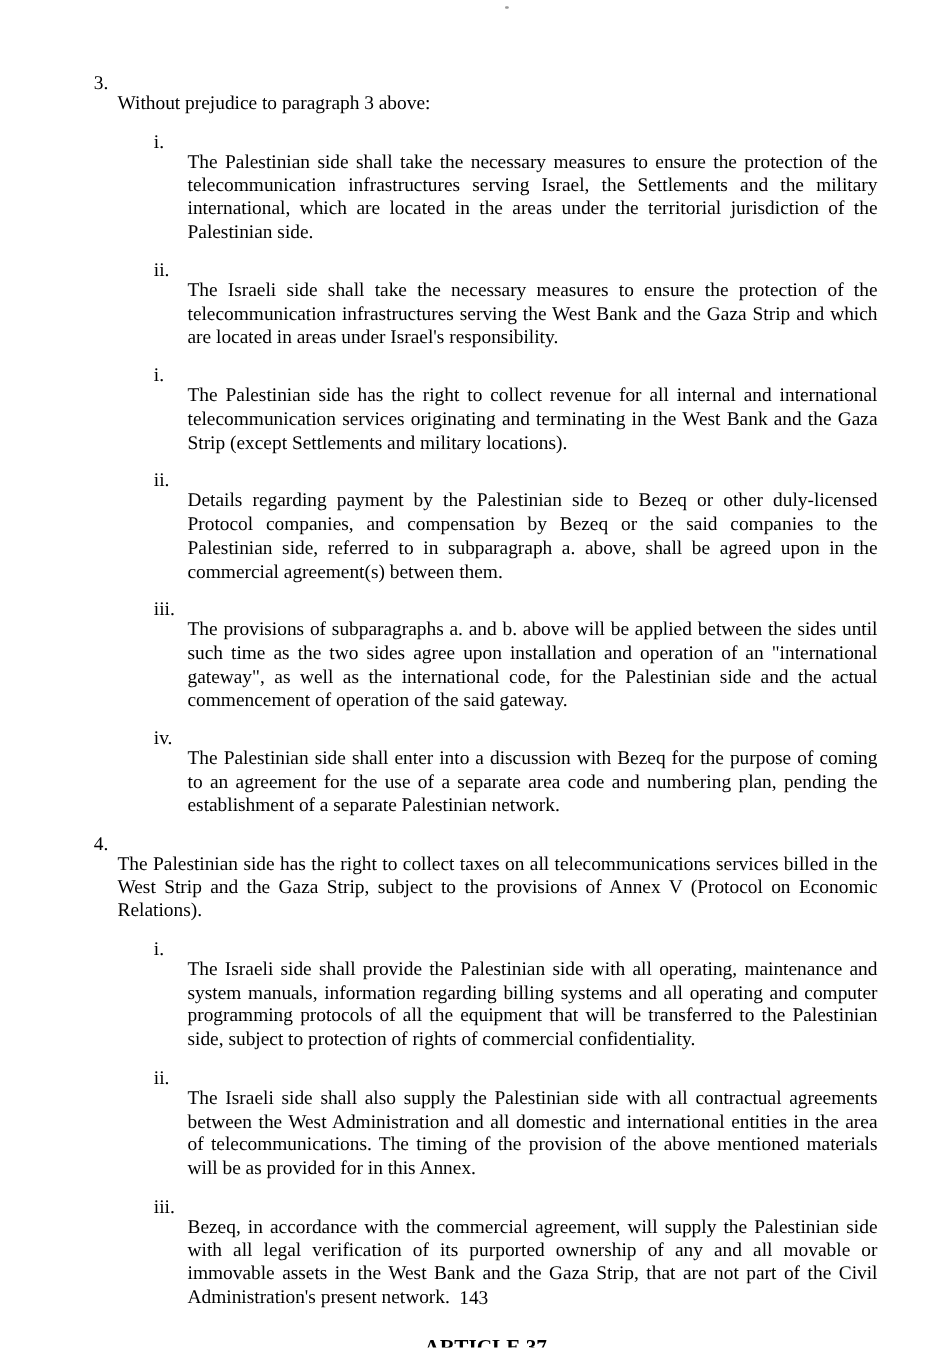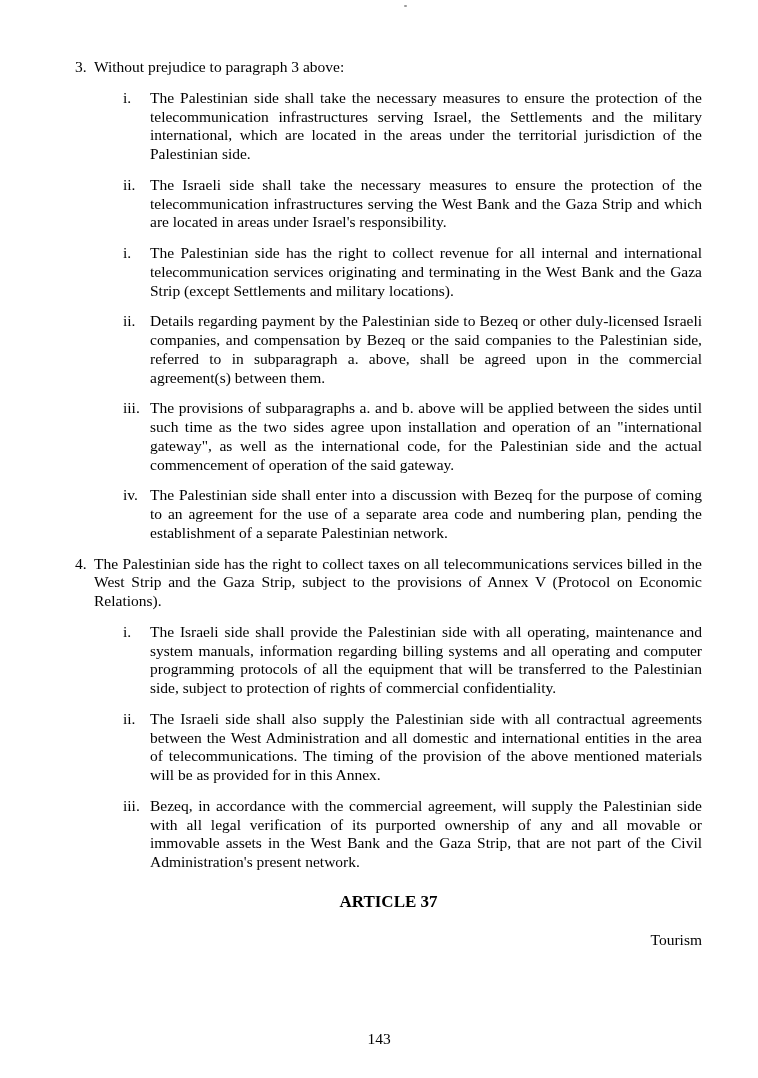--- a/index.html
+++ b/index.html
@@ -36,20 +36,21 @@
   }
   .block .lbl {
     flex: 0 0 auto;
   }
   .l1 .lbl { width: 19px; }
   .l2 { margin-left: 48px; }
   .l2 .lbl { width: 27px; }
   .block .txt {
     flex: 1 1 auto;
     text-align: justify;
+    margin-top: 16px;
   }
   .article-heading {
     text-align: center;
     font-weight: bold;
     font-size: 17px;
     margin-top: 20px;
   }
   .article-subheading {
     text-align: right;
     font-size: 15.5px;
@@ -85,21 +86,21 @@
     <div class="txt">The Israeli side shall take the necessary measures to ensure the protection of the telecommunication infrastructures serving the West Bank and the Gaza Strip and which are located in areas under Israel's responsibility.</div>
   </div>
 
   <div class="block l2">
     <span class="lbl">i.</span>
     <div class="txt">The Palestinian side has the right to collect revenue for all internal and international telecommunication services originating and terminating in the West Bank and the Gaza Strip (except Settlements and military locations).</div>
   </div>
 
   <div class="block l2">
     <span class="lbl">ii.</span>
-    <div class="txt">Details regarding payment by the Palestinian side to Bezeq or other duly-licensed Israeli companies, and compensation by Bezeq or the said companies to the Palestinian side, referred to in subparagraph a. above, shall be agreed upon in the commercial agreement(s) between them.</div>
+    <div class="txt">Details regarding payment by the Palestinian side to Bezeq or other duly-licensed Protocol companies, and compensation by Bezeq or the said companies to the Palestinian side, referred to in subparagraph a. above, shall be agreed upon in the commercial agreement(s) between them.</div>
   </div>
 
   <div class="block l2">
     <span class="lbl">iii.</span>
     <div class="txt">The provisions of subparagraphs a. and b. above will be applied between the sides until such time as the two sides agree upon installation and operation of an "international gateway", as well as the international code, for the Palestinian side and the actual commencement of operation of the said gateway.</div>
   </div>
 
   <div class="block l2">
     <span class="lbl">iv.</span>
     <div class="txt">The Palestinian side shall enter into a discussion with Bezeq for the purpose of coming to an agreement for the use of a separate area code and numbering plan, pending the establishment of a separate Palestinian network.</div>

